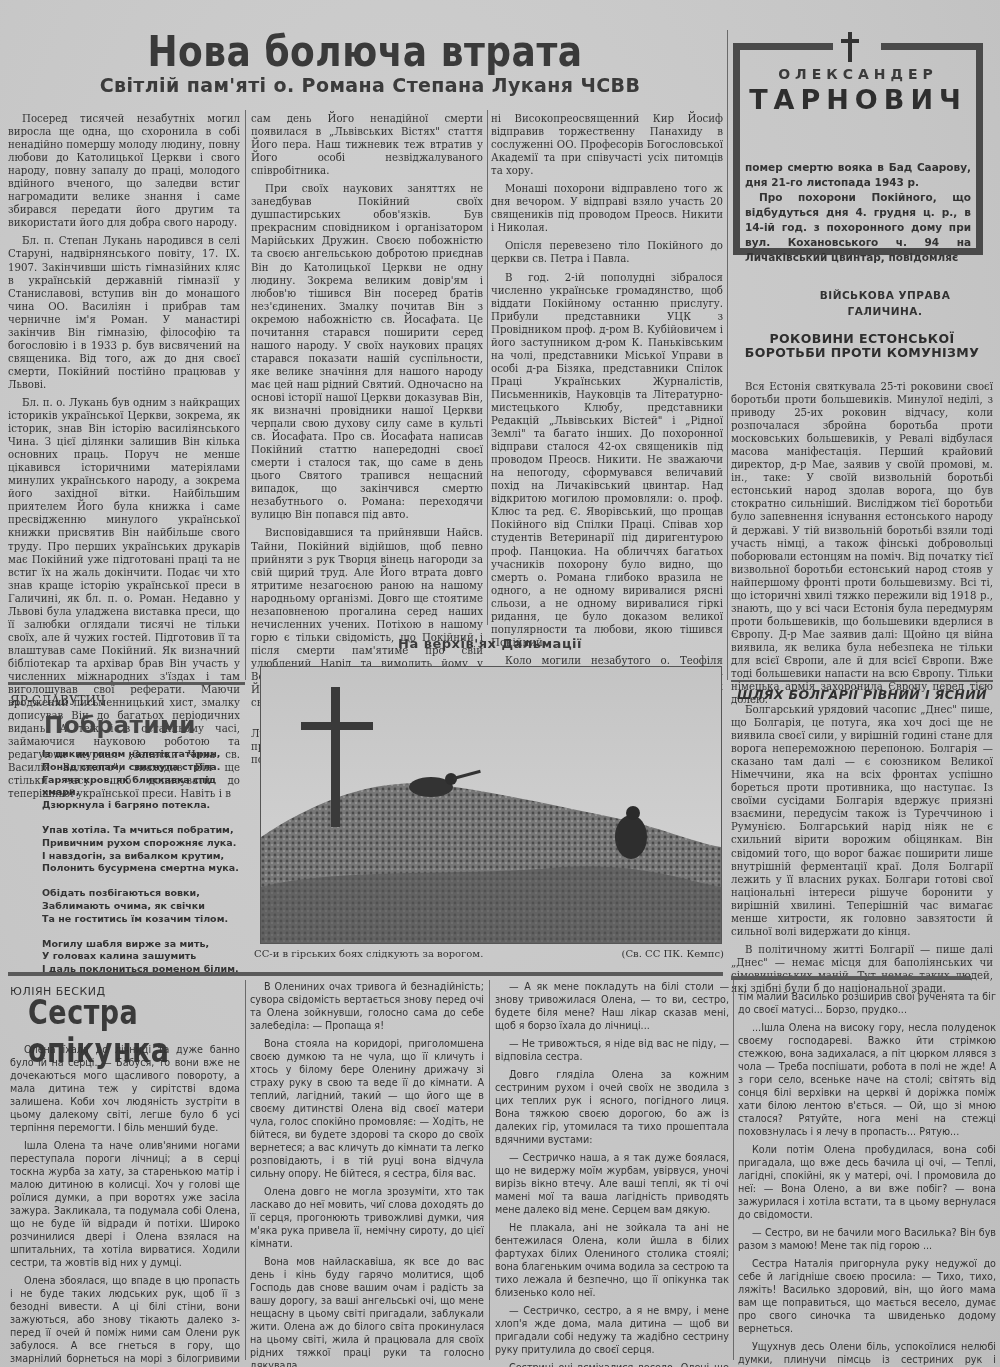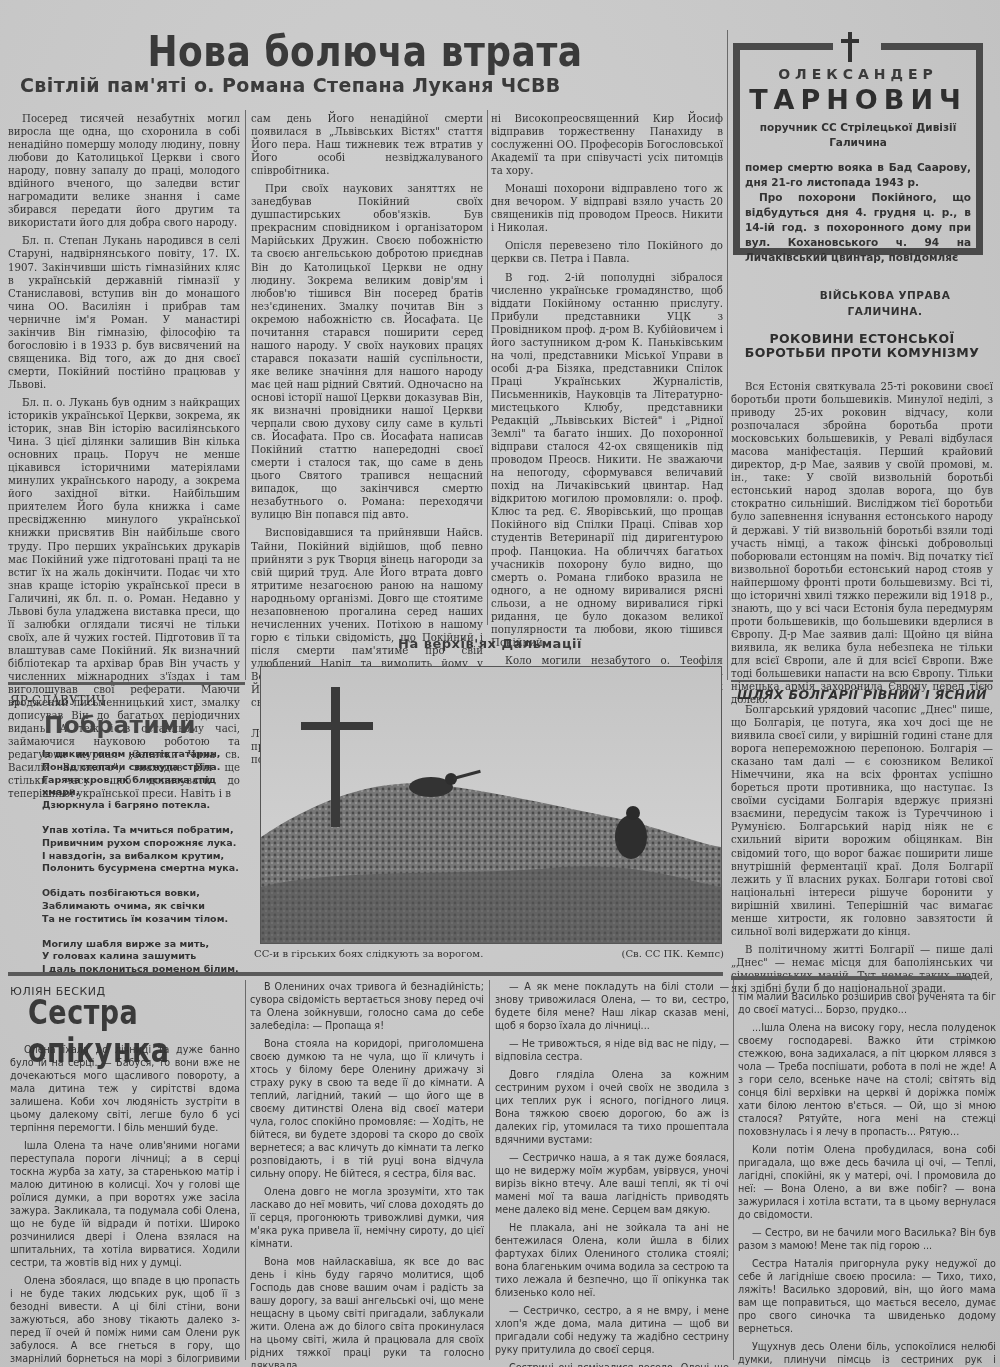--- a/index.html
+++ b/index.html
@@ -5,21 +5,21 @@
   html,body{margin:0;padding:0;}
   body{width:1000px;height:1367px;background:#c9c9c9;overflow:hidden;position:relative;
        font-family:"DejaVu Serif","Liberation Serif",serif;color:#2a2a2a;}
   .page{position:absolute;left:0;top:0;width:1000px;height:1367px;
         background:radial-gradient(ellipse at 40% 30%,#d0d0d0 0%,#c6c6c6 60%,#bdbdbd 100%);}
   .abs{position:absolute;}
   .txt{font-size:10.2px;line-height:13.05px;text-align:justify;color:#333;}
   .txt p{margin:0 0 5px 0;text-indent:14px;}
   .headline{left:0;width:730px;top:30px;text-align:center;font-family:"DejaVu Sans",sans-serif;
             font-weight:bold;font-size:36px;letter-spacing:0.5px;color:#3a3a3a;transform:scaleY(1.2);}
-  .subhead{left:20px;width:700px;top:74px;font-family:"DejaVu Sans",sans-serif;
+  .subhead{left:20px;width:700px;top:74px;text-align:center;font-family:"DejaVu Sans",sans-serif;
            font-weight:bold;font-size:19px;color:#3b3b3b;letter-spacing:0.4px;}
   .col1{left:8px;top:112px;width:232px;}
   .col2{left:251px;top:112px;width:232px;}
   .col3{left:491px;top:112px;width:232px;}
   .vrule{width:1px;background:#6a6a6a;}
   .hrule{height:3px;background:#5a5a5a;}
   
   .obit{left:733px;top:43px;width:236px;height:205px;border:7px solid #4a4a4a;border-top:none;}
   .obit-top{left:733px;top:43px;width:250px;height:7px;}
   .obit-top .l{position:absolute;left:0;top:0;width:100px;height:7px;background:#4a4a4a;}
@@ -103,21 +103,20 @@
       <div class="l"></div>
       <div class="r"></div>
     </div>
   <div class="abs obit"></div>
   <div class="abs cross">
       <div class="v"></div>
       <div class="h"></div>
     </div>
   <div class="abs obit-name1">ОЛЕКСАНДЕР</div>
   <div class="abs obit-name2">ТАРНОВИЧ</div>
-  <div class="abs obit-rank">поручник СС Стрілецької Дивізії Галичина</div>
   <div class="abs obit-body">
     <div>помер смертю вояка в Бад Саарову, дня 21-го листопада 1943 р.</div>
     <div style="text-indent:14px;">Про похорони Покійного, що відбудуться дня 4. грудня ц. р., в 14-ій год. з похоронного дому при вул. Кохановського ч. 94 на Личаківський цвинтар, повідомляє</div>
   </div>
   <div class="abs obit-sign">
     <div>ВІЙСЬКОВА УПРАВА</div>
     <div>ГАЛИЧИНА.</div>
   </div>
 
   <div class="abs art-title est-title">РОКОВИНИ ЕСТОНСЬКОЇ БОРОТЬБИ ПРОТИ КОМУНІЗМУ</div>

